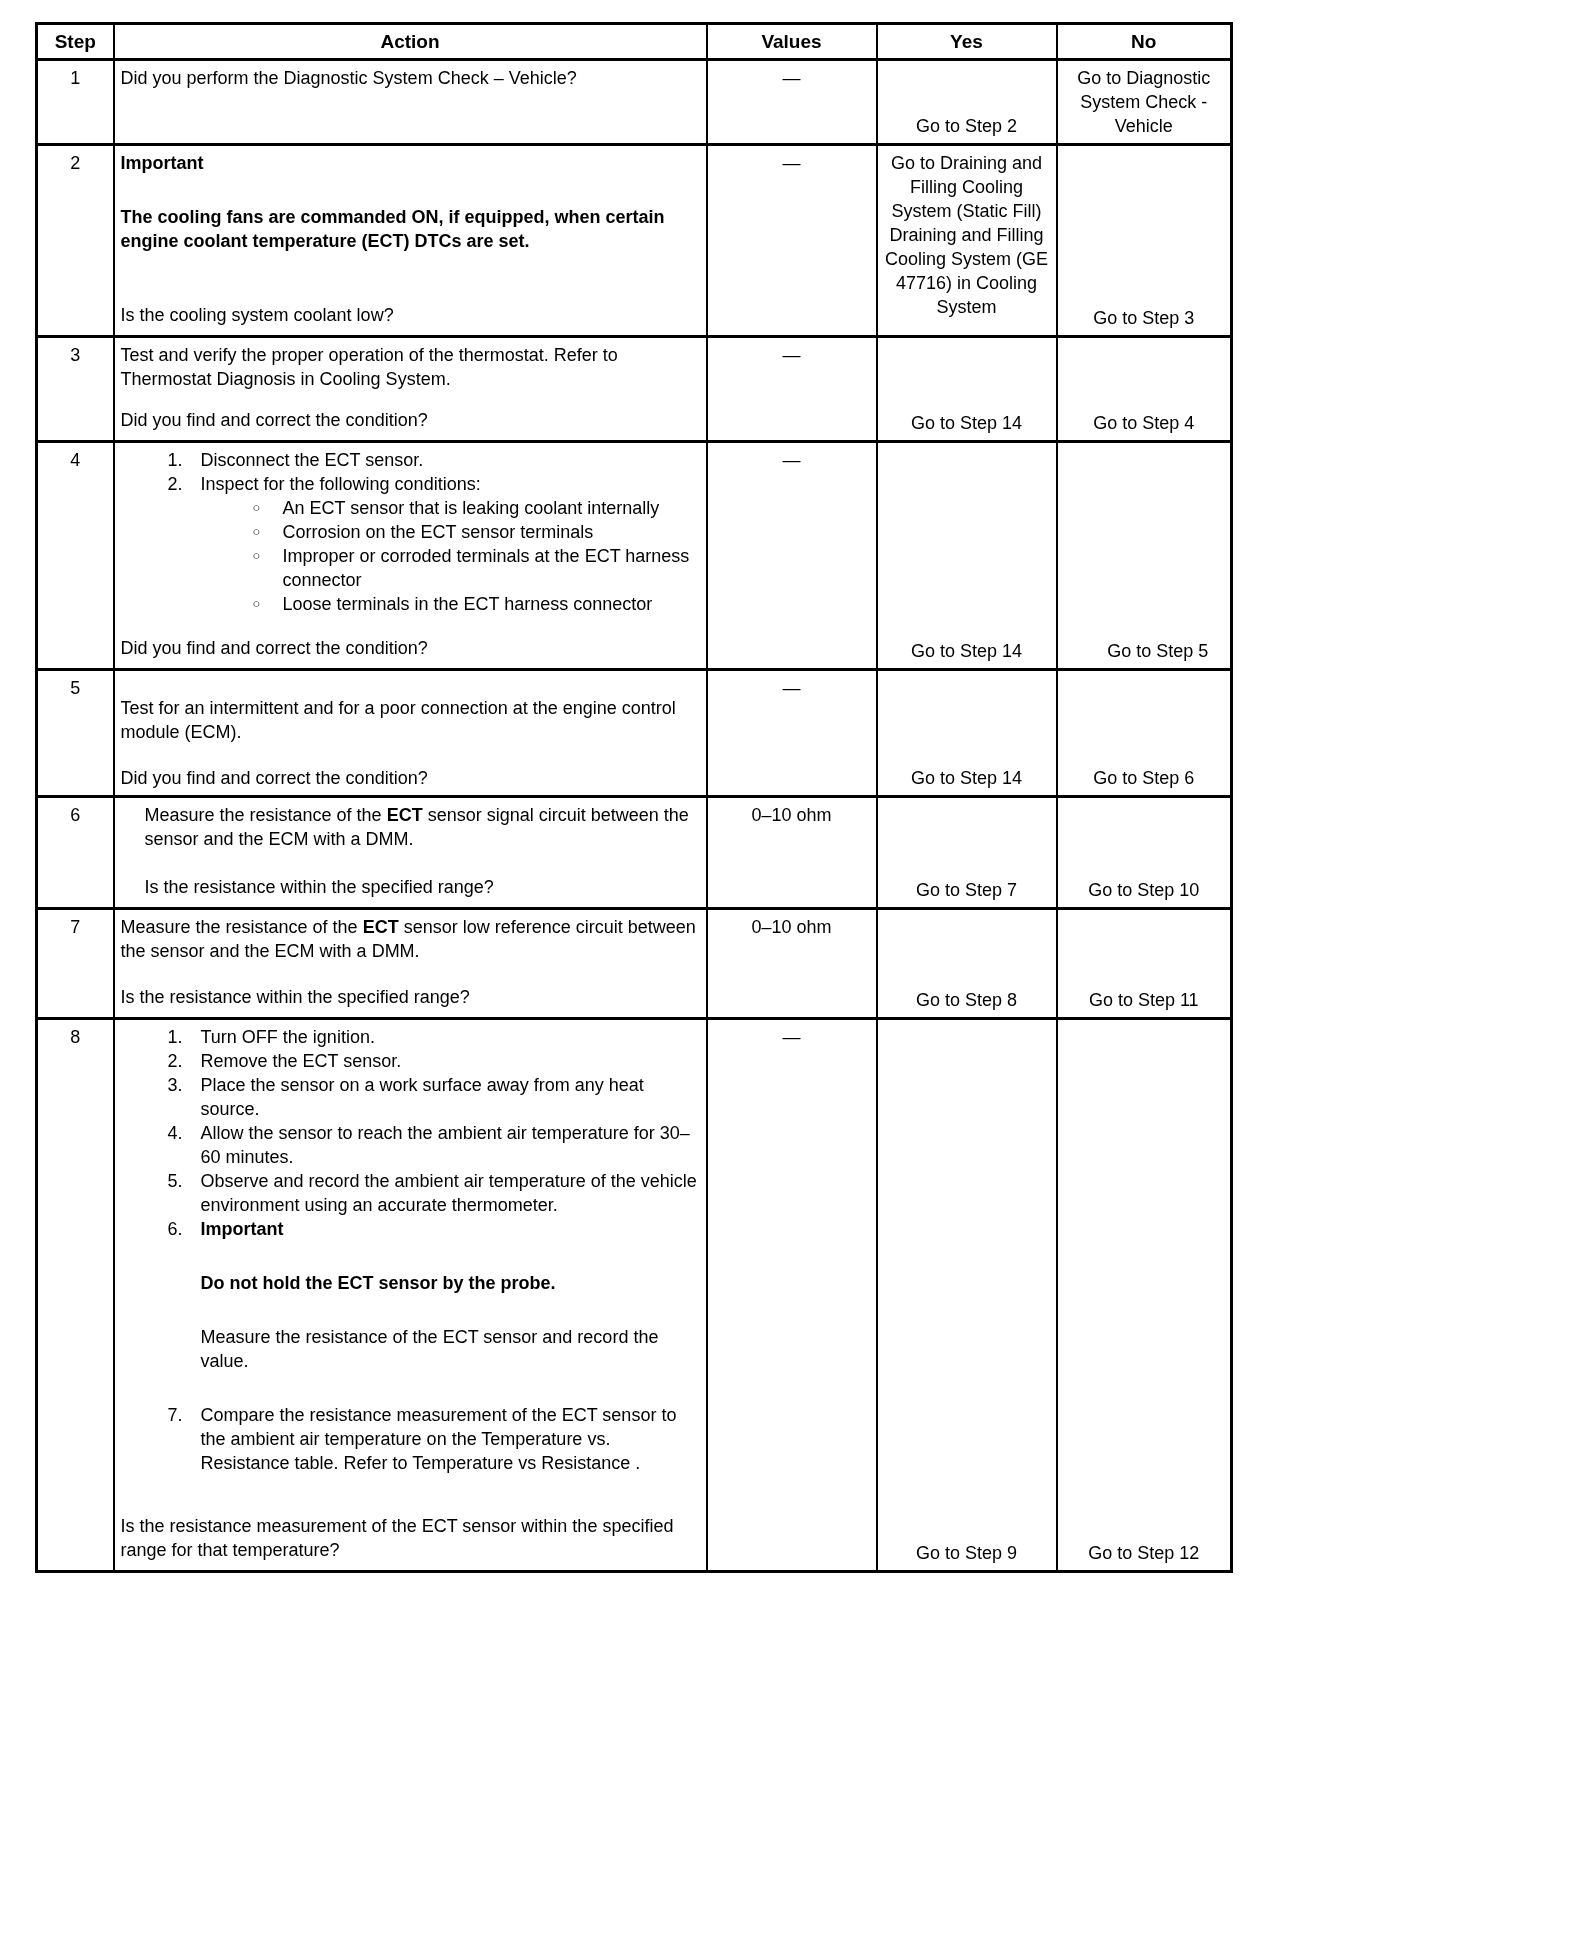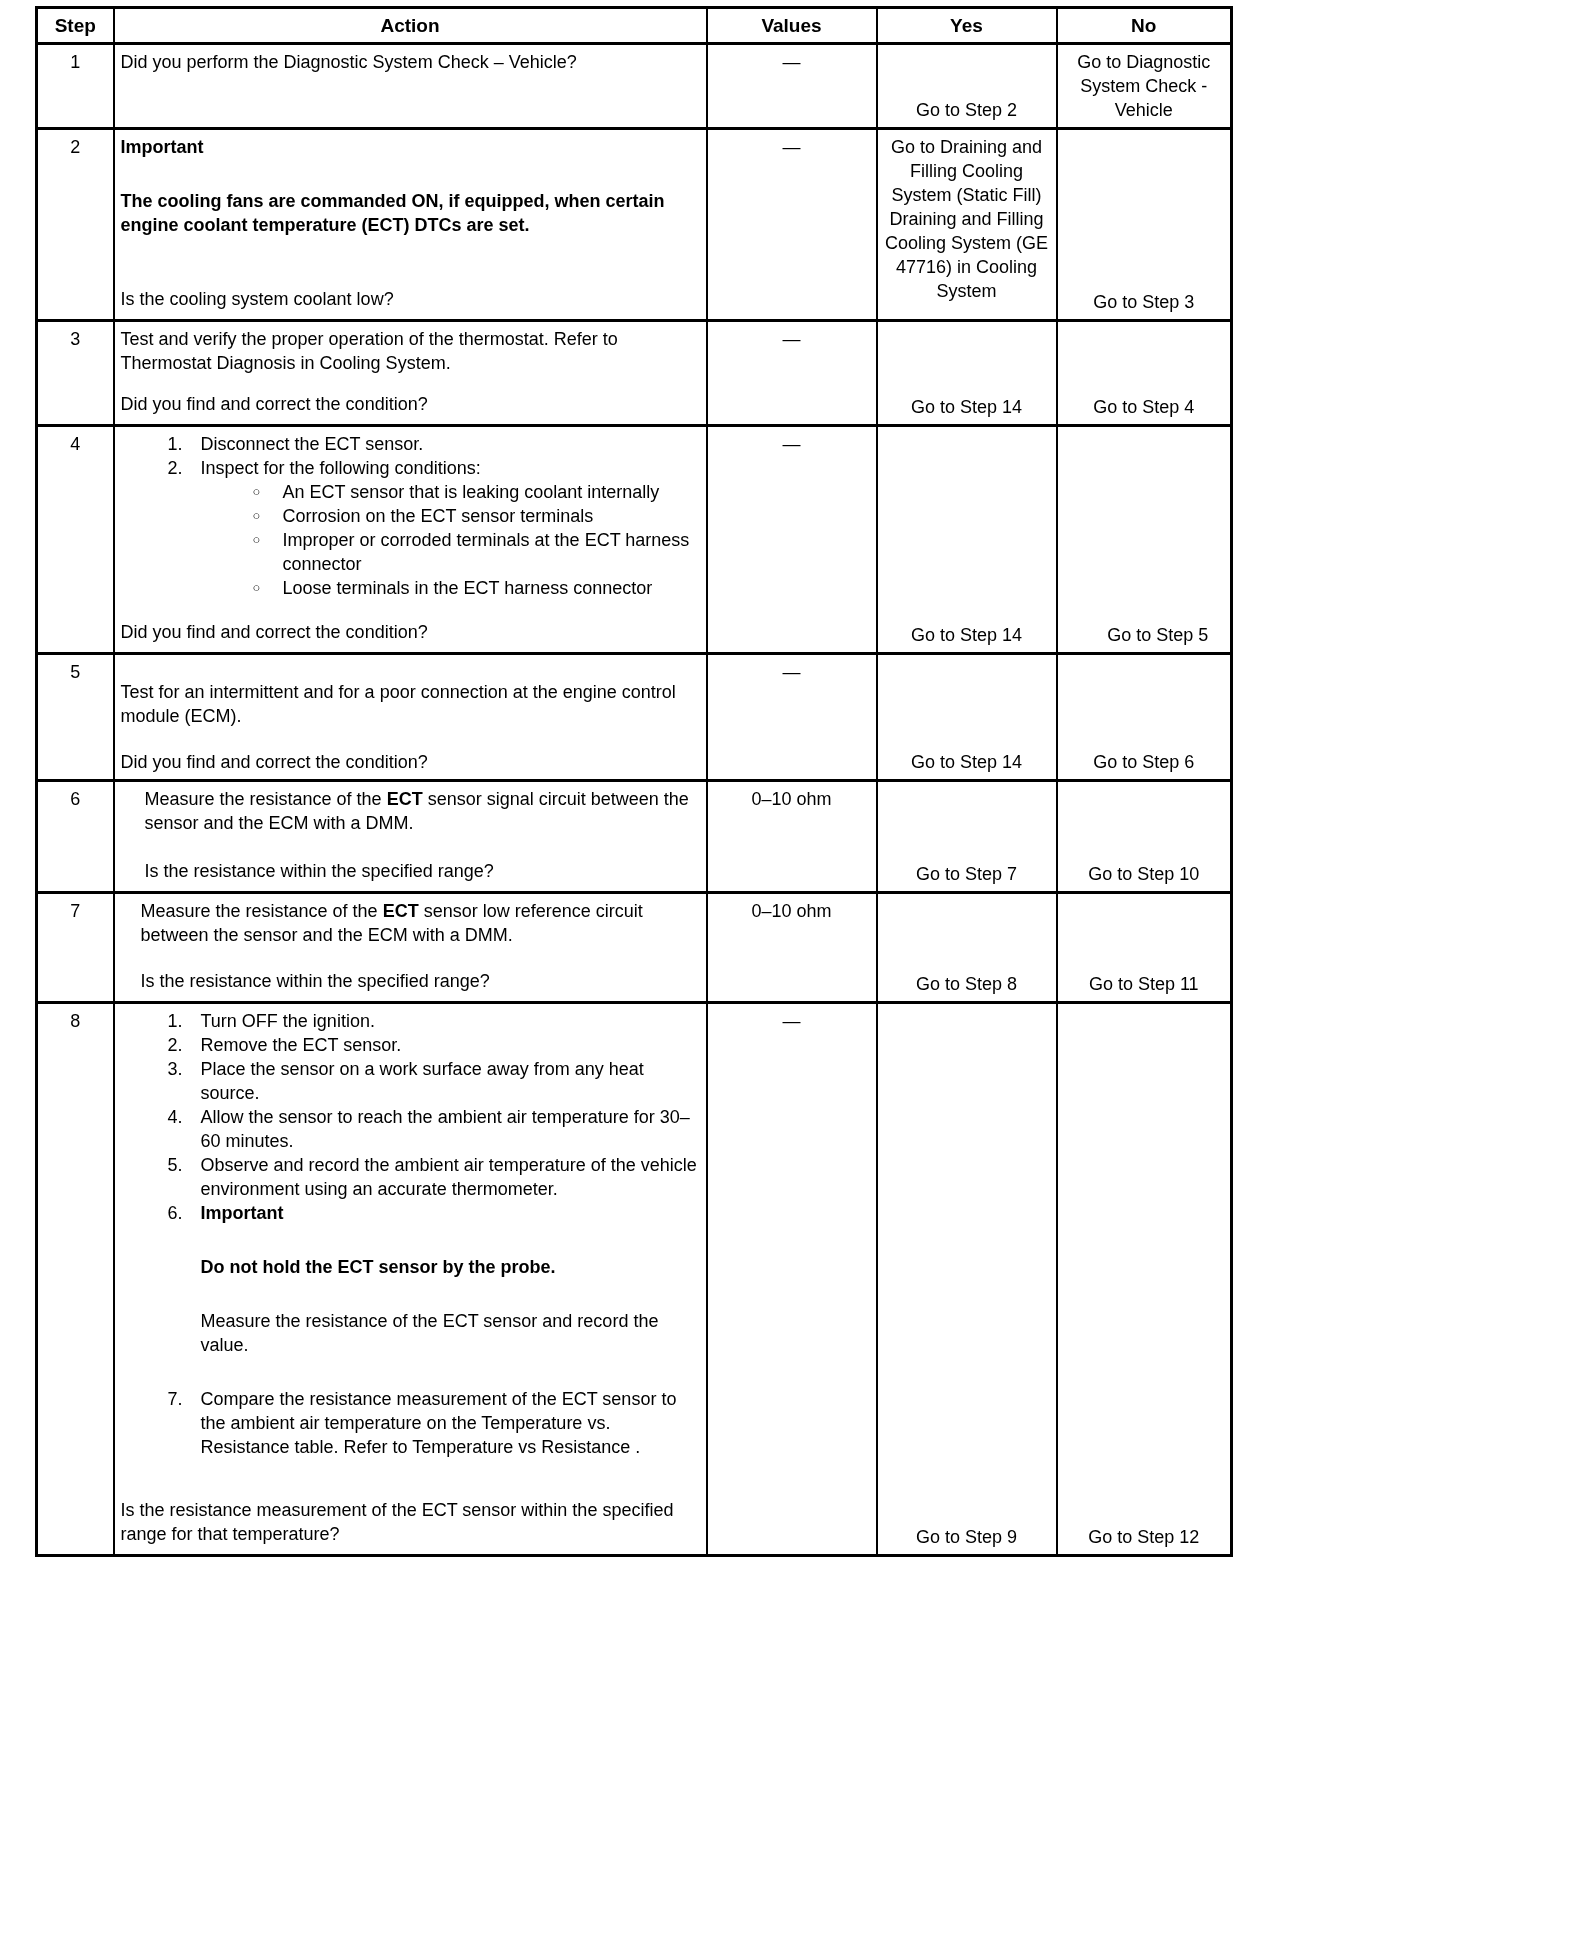--- a/index.html
+++ b/index.html
@@ -11,21 +11,21 @@
     font-family: "Liberation Sans", sans-serif;
     font-size: 18px;
     line-height: 24px;
     color: #000000;
   }
   .page { position: absolute; inset: 0; background: #ffffff; }
 
   table.diag-table {
     position: absolute;
     left: 35px;
-    top: 6px;
+    top: 22px;
     border-collapse: collapse;
     table-layout: fixed;
     border: 3px solid #000;
   }
   table.diag-table th,
   table.diag-table td {
     border: 2px solid #000;
     border-top-width: 3px;
     border-bottom-width: 3px;
     padding: 5px 6px;
@@ -177,21 +177,21 @@
               <div class="question"><span>Is the resistance within the specified range?</span></div>
       </div>
     </td>
     <td class="values-cell">0–10 ohm</td>
     <td class="yes-cell" style="vertical-align: bottom;">Go to Step 7</td>
     <td class="no-cell" style="vertical-align: bottom;">Go to Step 10</td>
   </tr>
         <tr style="height: 110px;">
     <td class="step-cell">7</td>
     <td class="action-cell">
-      <div class="action-inner" style="min-height: 94px; margin-left: 20px;">
+      <div class="action-inner" style="min-height: 94px;">
         <div class="para"><span>Measure the resistance of the </span><span class="bold">ECT</span><span> sensor low reference circuit between the sensor and the ECM with a DMM.</span></div>
               <div class="question"><span>Is the resistance within the specified range?</span></div>
       </div>
     </td>
     <td class="values-cell">0–10 ohm</td>
     <td class="yes-cell" style="vertical-align: bottom;">Go to Step 8</td>
     <td class="no-cell" style="vertical-align: bottom;">Go to Step 11</td>
   </tr>
         <tr style="height: 553px;">
     <td class="step-cell">8</td>

